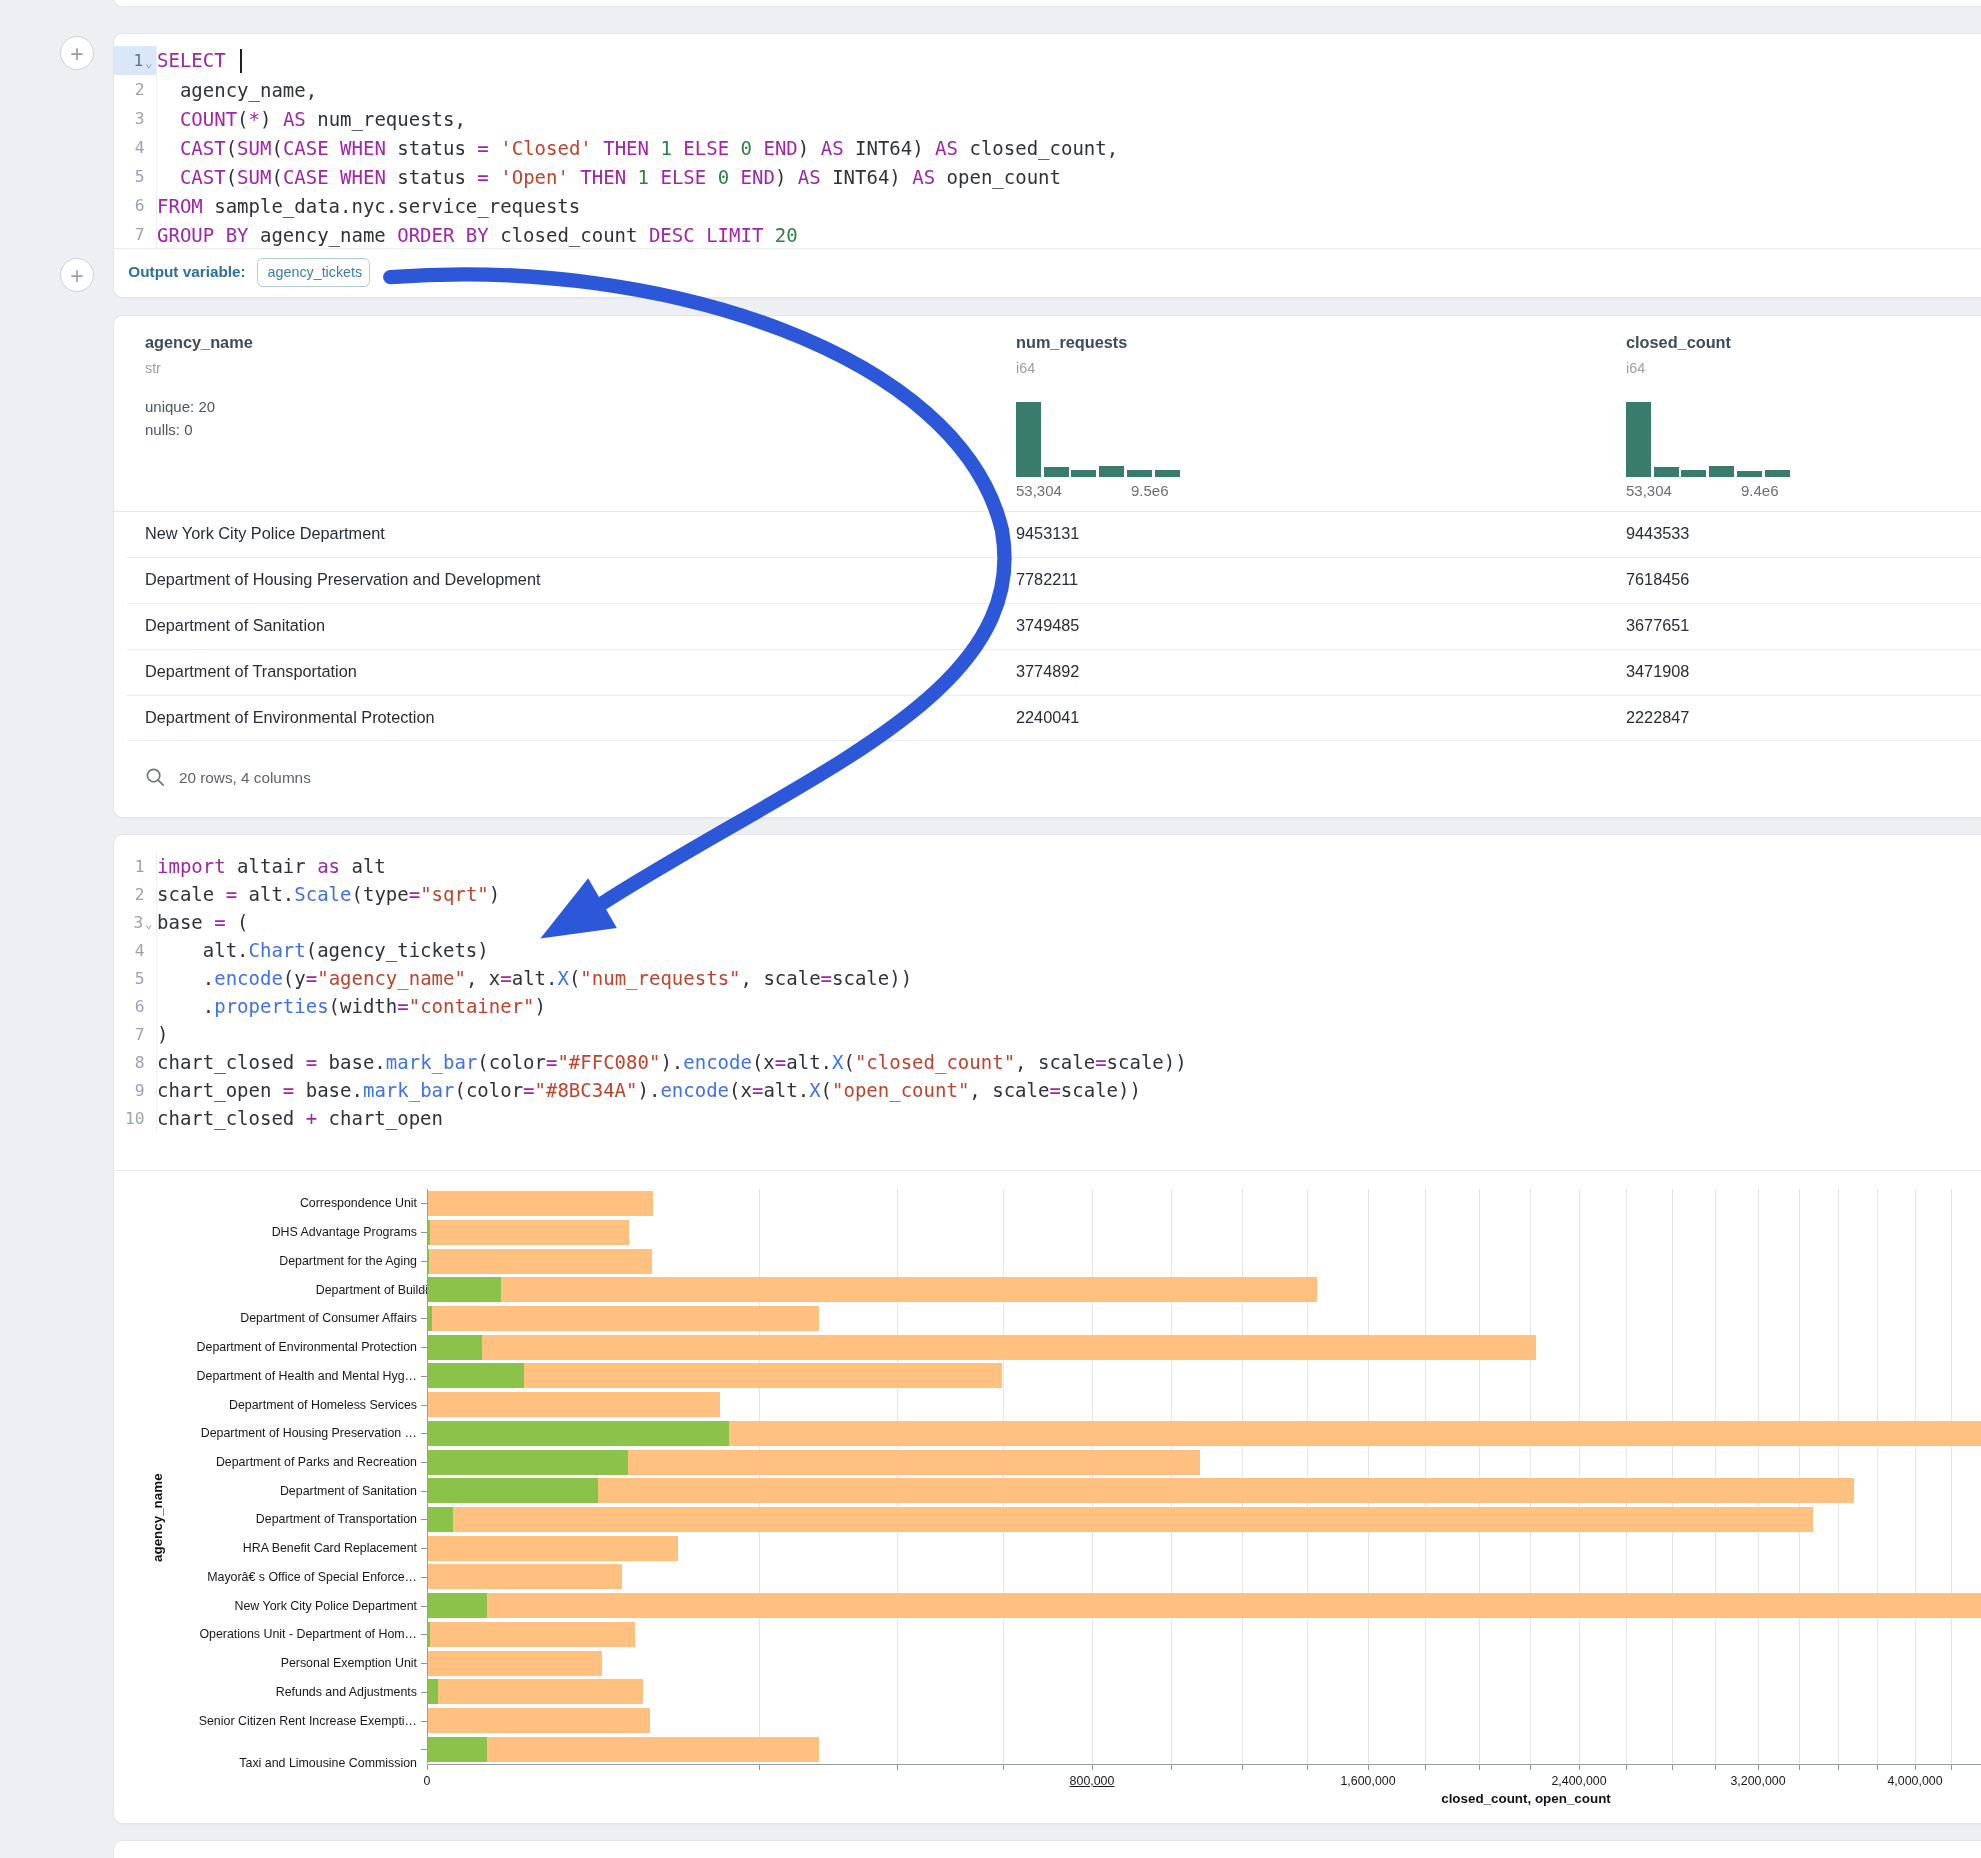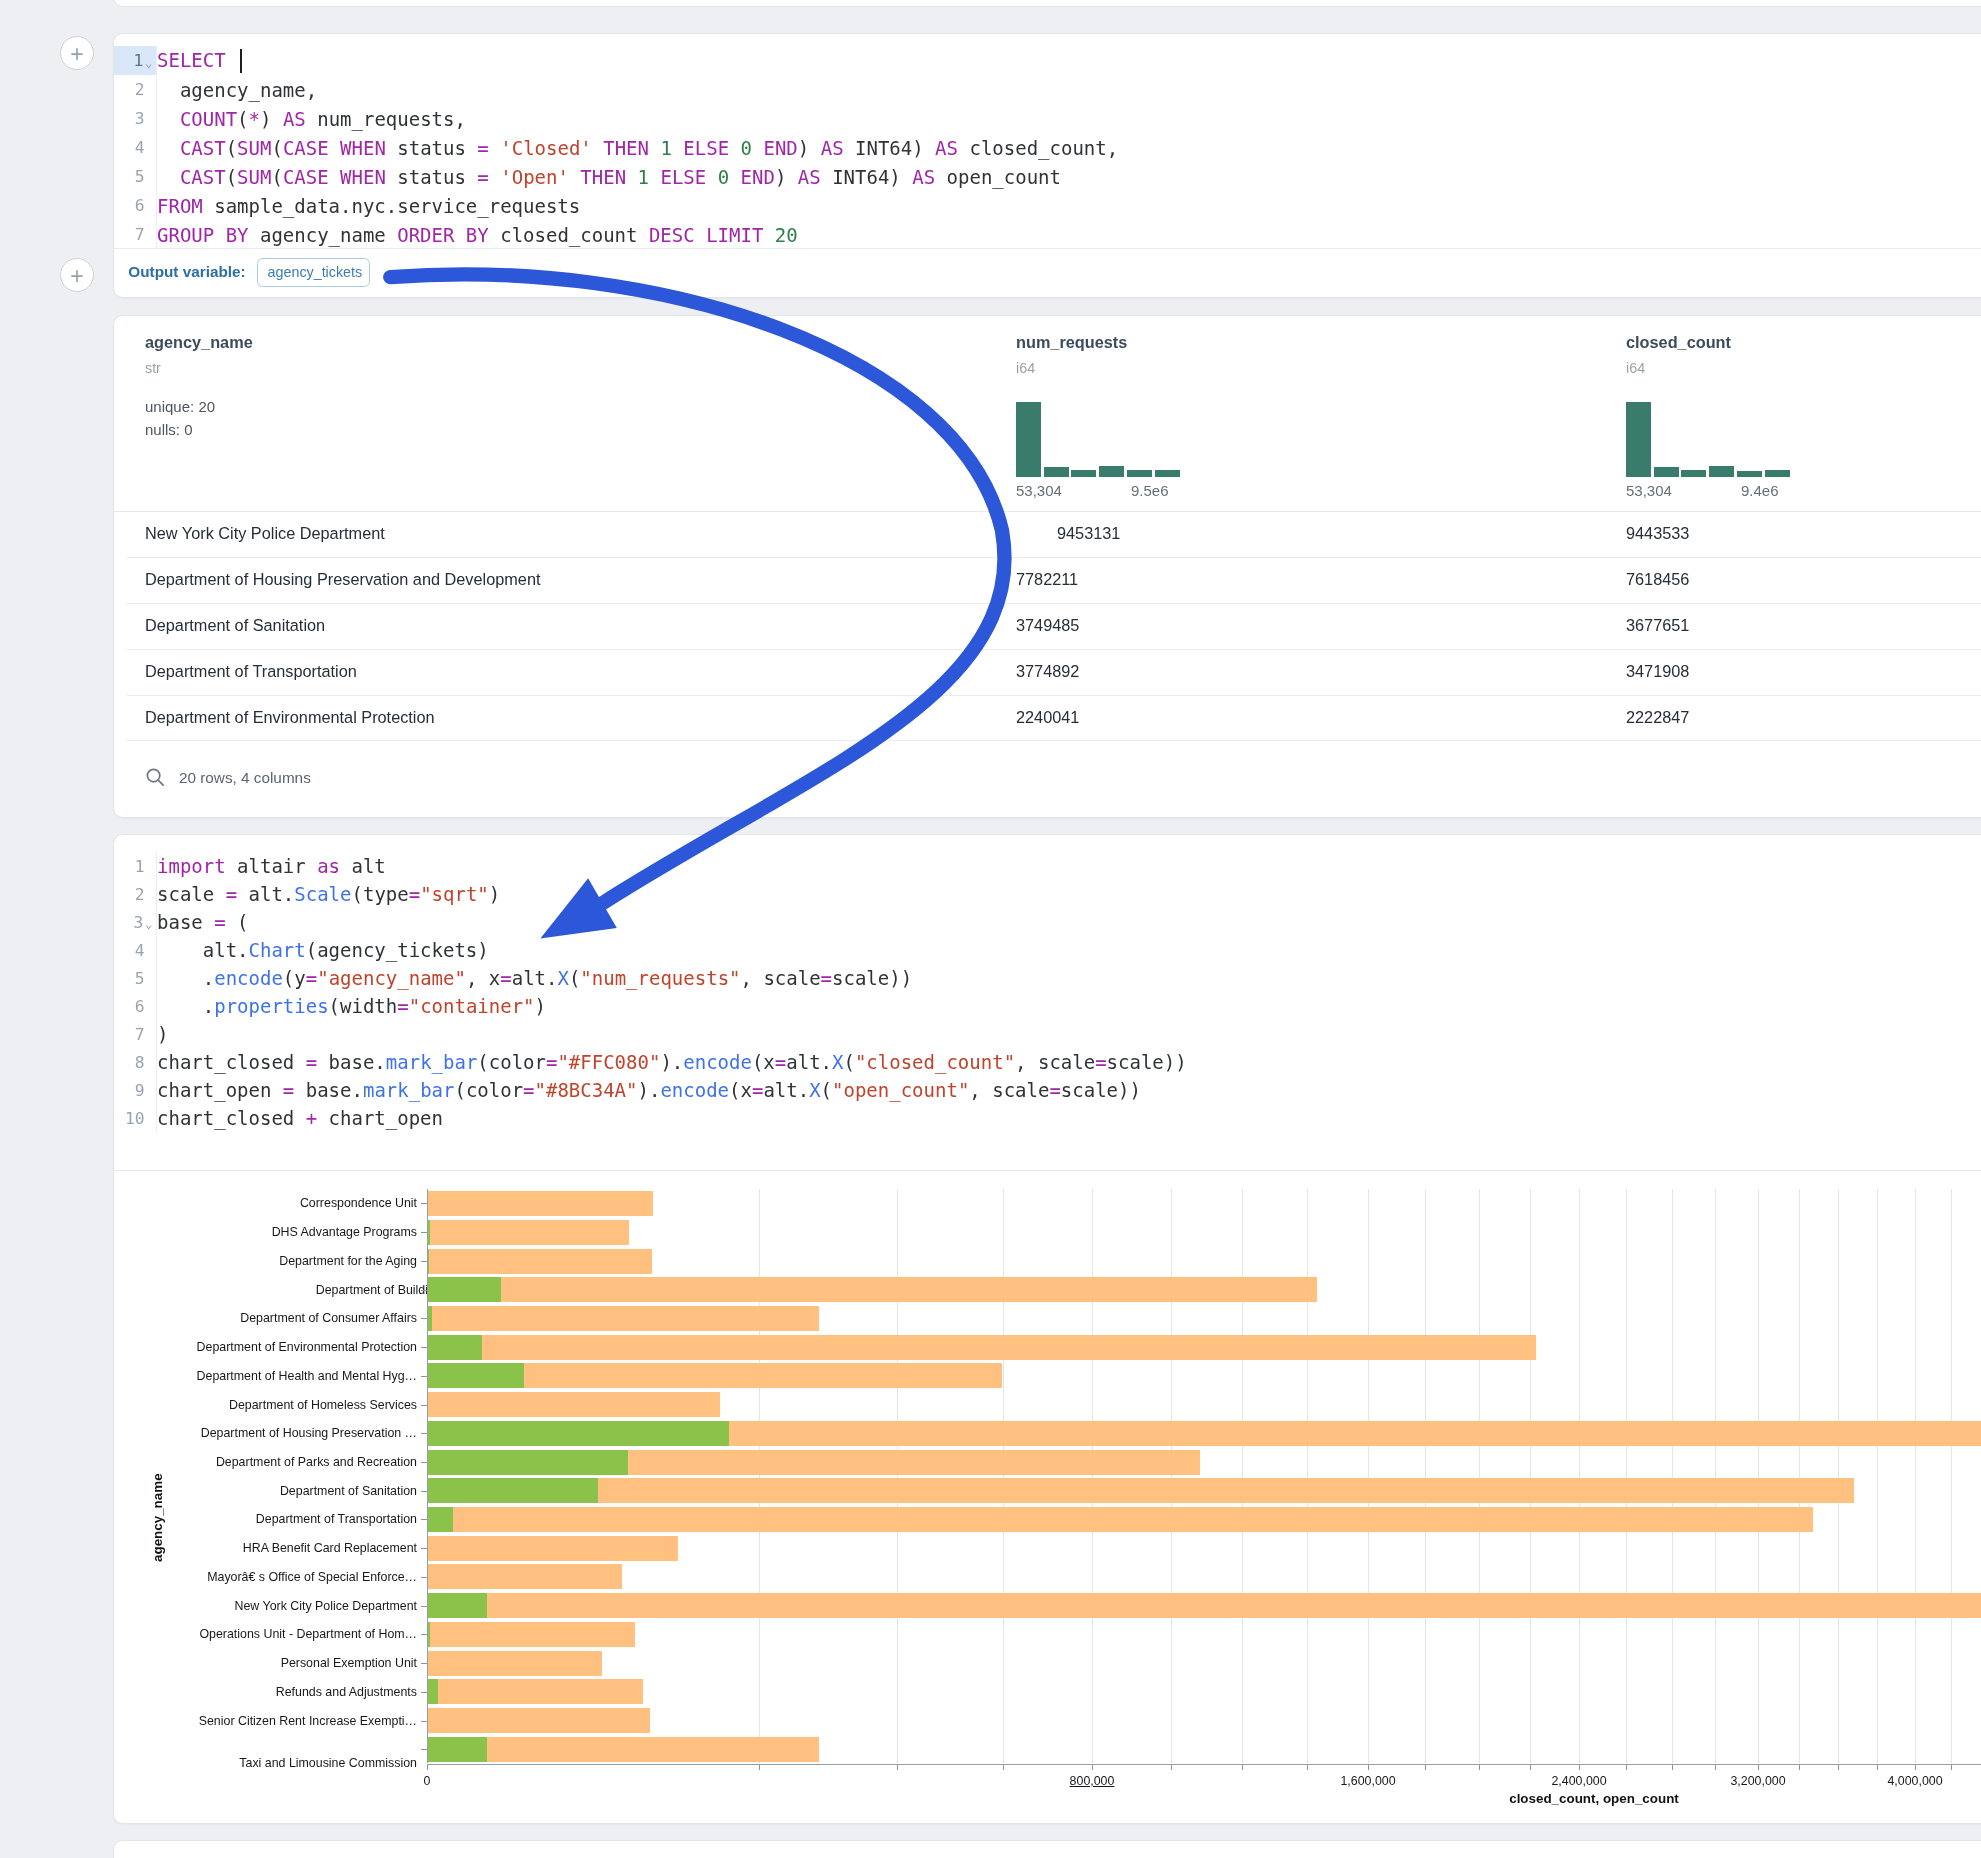--- a/index.html
+++ b/index.html
@@ -112,21 +112,21 @@
         <div class="hbar" style="left: 111px; width: 25px; height: 5.7px; background: rgb(58, 124, 107);"></div>
         <div class="hbar" style="left: 139px; width: 25px; height: 6.7px; background: rgb(58, 124, 107);"></div>
       </div>
     <div class="hist-lab" style="left:1512px;top:166px;">53,304</div>
     <div class="hist-lab" style="left:1627px;top:166px;">9.4e6</div>
 
     <div class="t-divider" style="top:195px;"></div>
     <div id="table-rows">
         <div>
           <div class="t-cell" style="left: 31px; top: 208px;">New York City Police Department</div>
-          <div class="t-cell" style="left: 943px; top: 208px; text-align: right;">9453131</div>
+          <div class="t-cell" style="left: 902px; top: 208px; text-align: right;">9453131</div>
           <div class="t-cell" style="left: 1512px; top: 208px;">9443533</div>
           <div class="t-row-sep" style="top: 241px;"></div>
         </div>
         <div>
           <div class="t-cell" style="left: 31px; top: 254px;">Department of Housing Preservation and Development</div>
           <div class="t-cell" style="left: 902px; top: 254px;">7782211</div>
           <div class="t-cell" style="left: 1512px; top: 254px;">7618456</div>
           <div class="t-row-sep" style="top: 287px;"></div>
         </div>
         <div>
@@ -166,21 +166,21 @@
         <div class="code-line" style="height: 28px;"><div class="ln">6</div><div class="lc"><span class="tok-p">    .</span><span class="tok-fn">properties</span><span class="tok-p">(width</span><span class="tok-op">=</span><span class="tok-str">"container"</span><span class="tok-p">)</span></div></div>
         <div class="code-line" style="height: 28px;"><div class="ln">7</div><div class="lc"><span class="tok-p">)</span></div></div>
         <div class="code-line" style="height: 28px;"><div class="ln">8</div><div class="lc"><span class="tok-p">chart_closed </span><span class="tok-op">=</span><span class="tok-p"> base.</span><span class="tok-fn">mark_bar</span><span class="tok-p">(color</span><span class="tok-op">=</span><span class="tok-str">"#FFC080"</span><span class="tok-p">).</span><span class="tok-fn">encode</span><span class="tok-p">(x</span><span class="tok-op">=</span><span class="tok-p">alt.</span><span class="tok-fn">X</span><span class="tok-p">(</span><span class="tok-str">"closed_count"</span><span class="tok-p">, scale</span><span class="tok-op">=</span><span class="tok-p">scale))</span></div></div>
         <div class="code-line" style="height: 28px;"><div class="ln">9</div><div class="lc"><span class="tok-p">chart_open </span><span class="tok-op">=</span><span class="tok-p"> base.</span><span class="tok-fn">mark_bar</span><span class="tok-p">(color</span><span class="tok-op">=</span><span class="tok-str">"#8BC34A"</span><span class="tok-p">).</span><span class="tok-fn">encode</span><span class="tok-p">(x</span><span class="tok-op">=</span><span class="tok-p">alt.</span><span class="tok-fn">X</span><span class="tok-p">(</span><span class="tok-str">"open_count"</span><span class="tok-p">, scale</span><span class="tok-op">=</span><span class="tok-p">scale))</span></div></div>
         <div class="code-line" style="height: 28px;"><div class="ln">10</div><div class="lc"><span class="tok-p">chart_closed </span><span class="tok-op">+</span><span class="tok-p"> chart_open</span></div></div>
       </div>
     <div class="t-divider" style="top:335px;background:#E9EBEE;"></div>
 
     <div id="chart" style="position:absolute;left:0;top:335px;right:0;bottom:0;">
       <div class="axis-title" style="left: 36px; top: 392px; transform: rotate(-90deg); transform-origin: left top;">agency_name</div>
-      <div class="axis-title" style="left:1480px;top:621px;transform:translateX(-50%);">closed_count, open_count</div>
+      <div class="axis-title" style="left:1412px;top:621px;transform:translateX(-50%);">closed_count, open_count</div>
     <div class="gridline" style="left: 645px; top: 19px; height: 574px;"></div>
         <div class="gridline" style="left: 783px; top: 19px; height: 574px;"></div>
         <div class="gridline" style="left: 889px; top: 19px; height: 574px;"></div>
         <div class="gridline" style="left: 978px; top: 19px; height: 574px;"></div>
         <div class="gridline" style="left: 1057px; top: 19px; height: 574px;"></div>
         <div class="gridline" style="left: 1128px; top: 19px; height: 574px;"></div>
         <div class="gridline" style="left: 1193px; top: 19px; height: 574px;"></div>
         <div class="gridline" style="left: 1254px; top: 19px; height: 574px;"></div>
         <div class="gridline" style="left: 1311px; top: 19px; height: 574px;"></div>
         <div class="gridline" style="left: 1365px; top: 19px; height: 574px;"></div>

